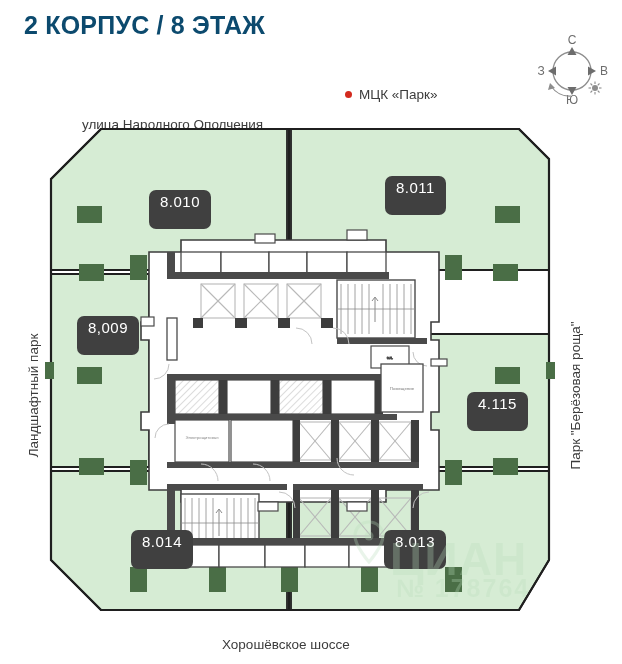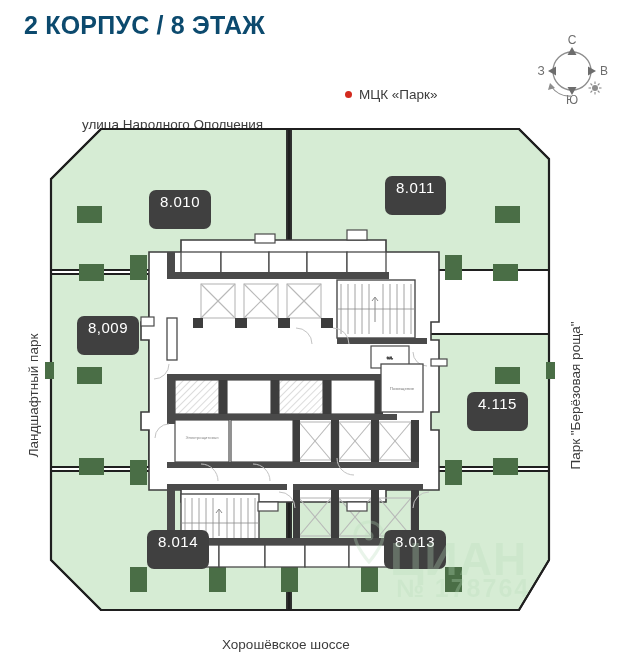--- a/index.html
+++ b/index.html
@@ -61,21 +61,21 @@
     border-radius:7px;
     font-size:15px;letter-spacing:.5px;
     padding:4px 11px 20px;
     white-space:nowrap;
     line-height:1;
   }
   #unit-8010{left:149px;top:190px;}
   #unit-8011{left:385px;top:176px;}
   #unit-8009{left:77px;top:316px;}
   #unit-8012{left:467px;top:392px;}
-  #unit-8014{left:147px;top:530px;}
+  #unit-8014{left:131px;top:530px;}
   #unit-8013{left:384px;top:530px;}
 
   
   #watermark{
     position:absolute;left:352px;top:512px;width:250px;height:110px;
     pointer-events:none;opacity:.30;
   }
   #watermark .wm-text{
     font-size:46px;font-weight:bold;color:#b9ddbb;letter-spacing:1px;
     position:absolute;left:38px;top:20px;

